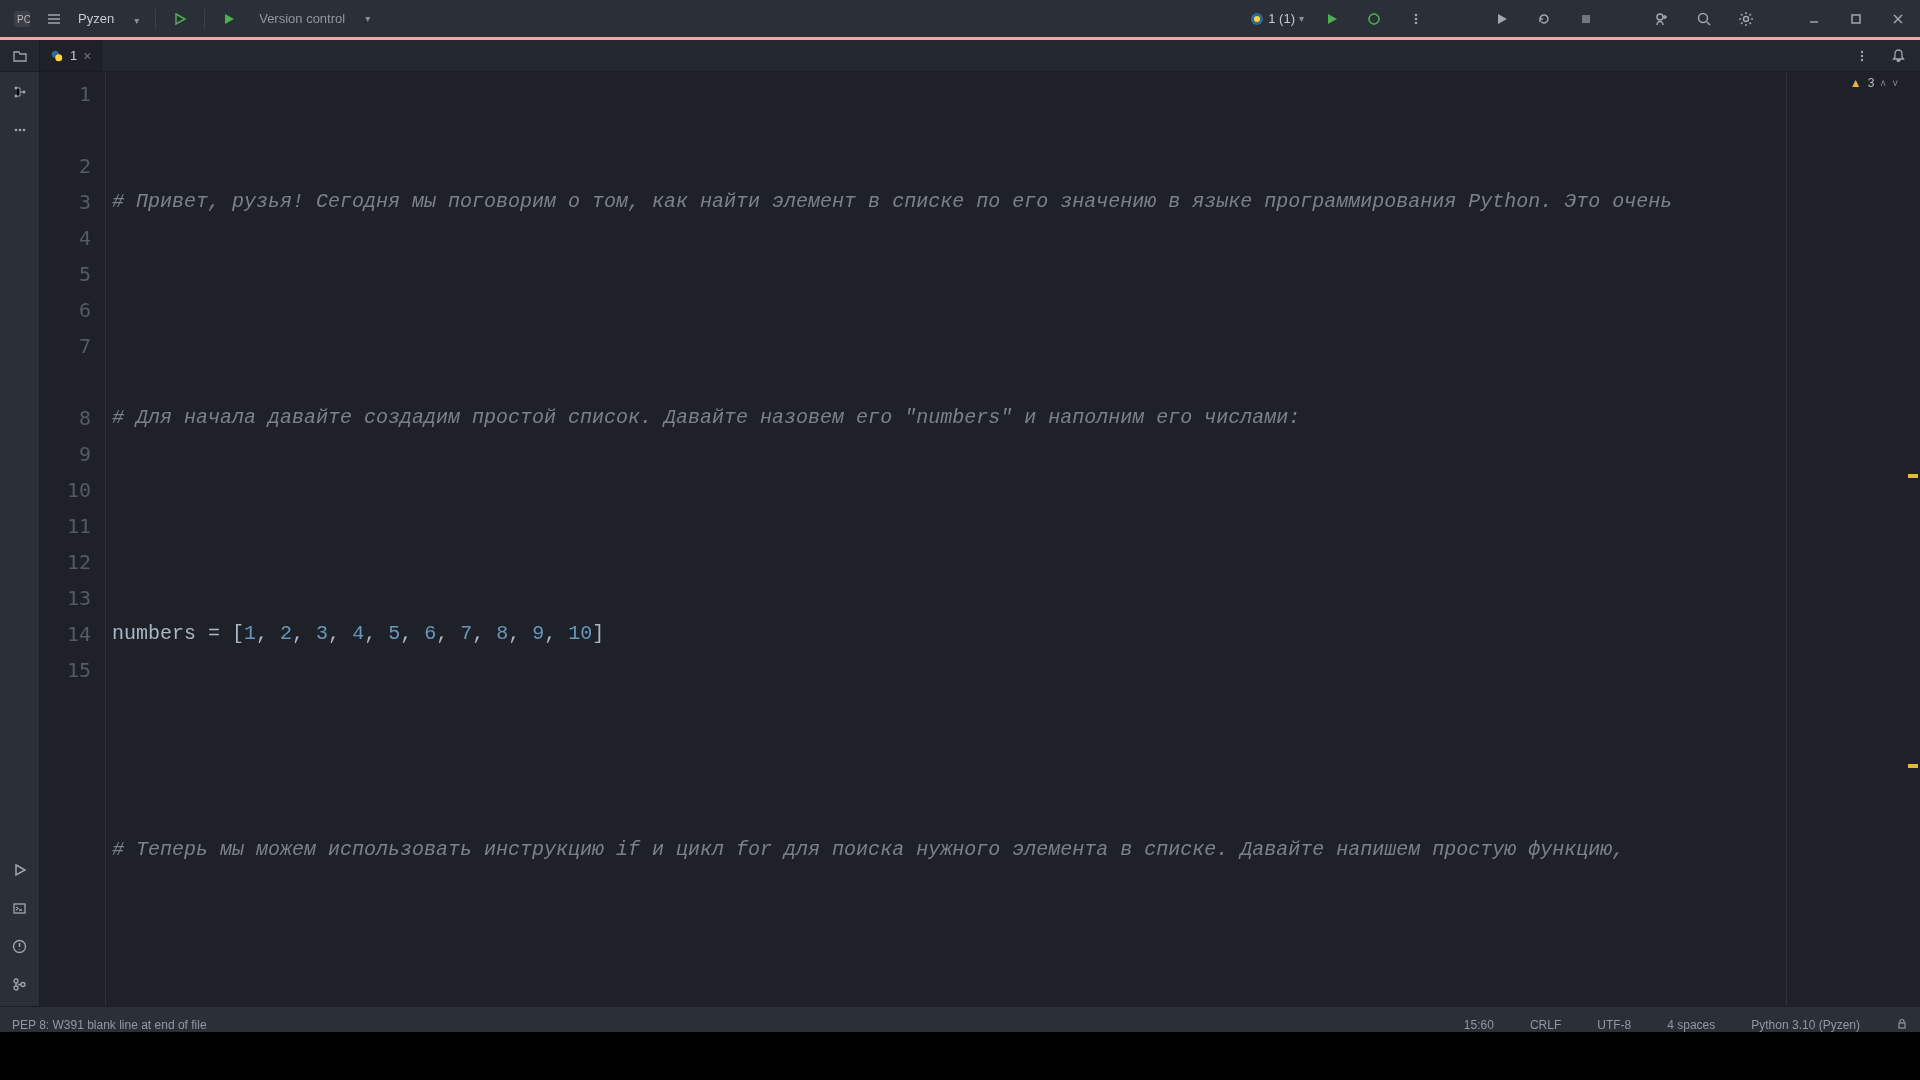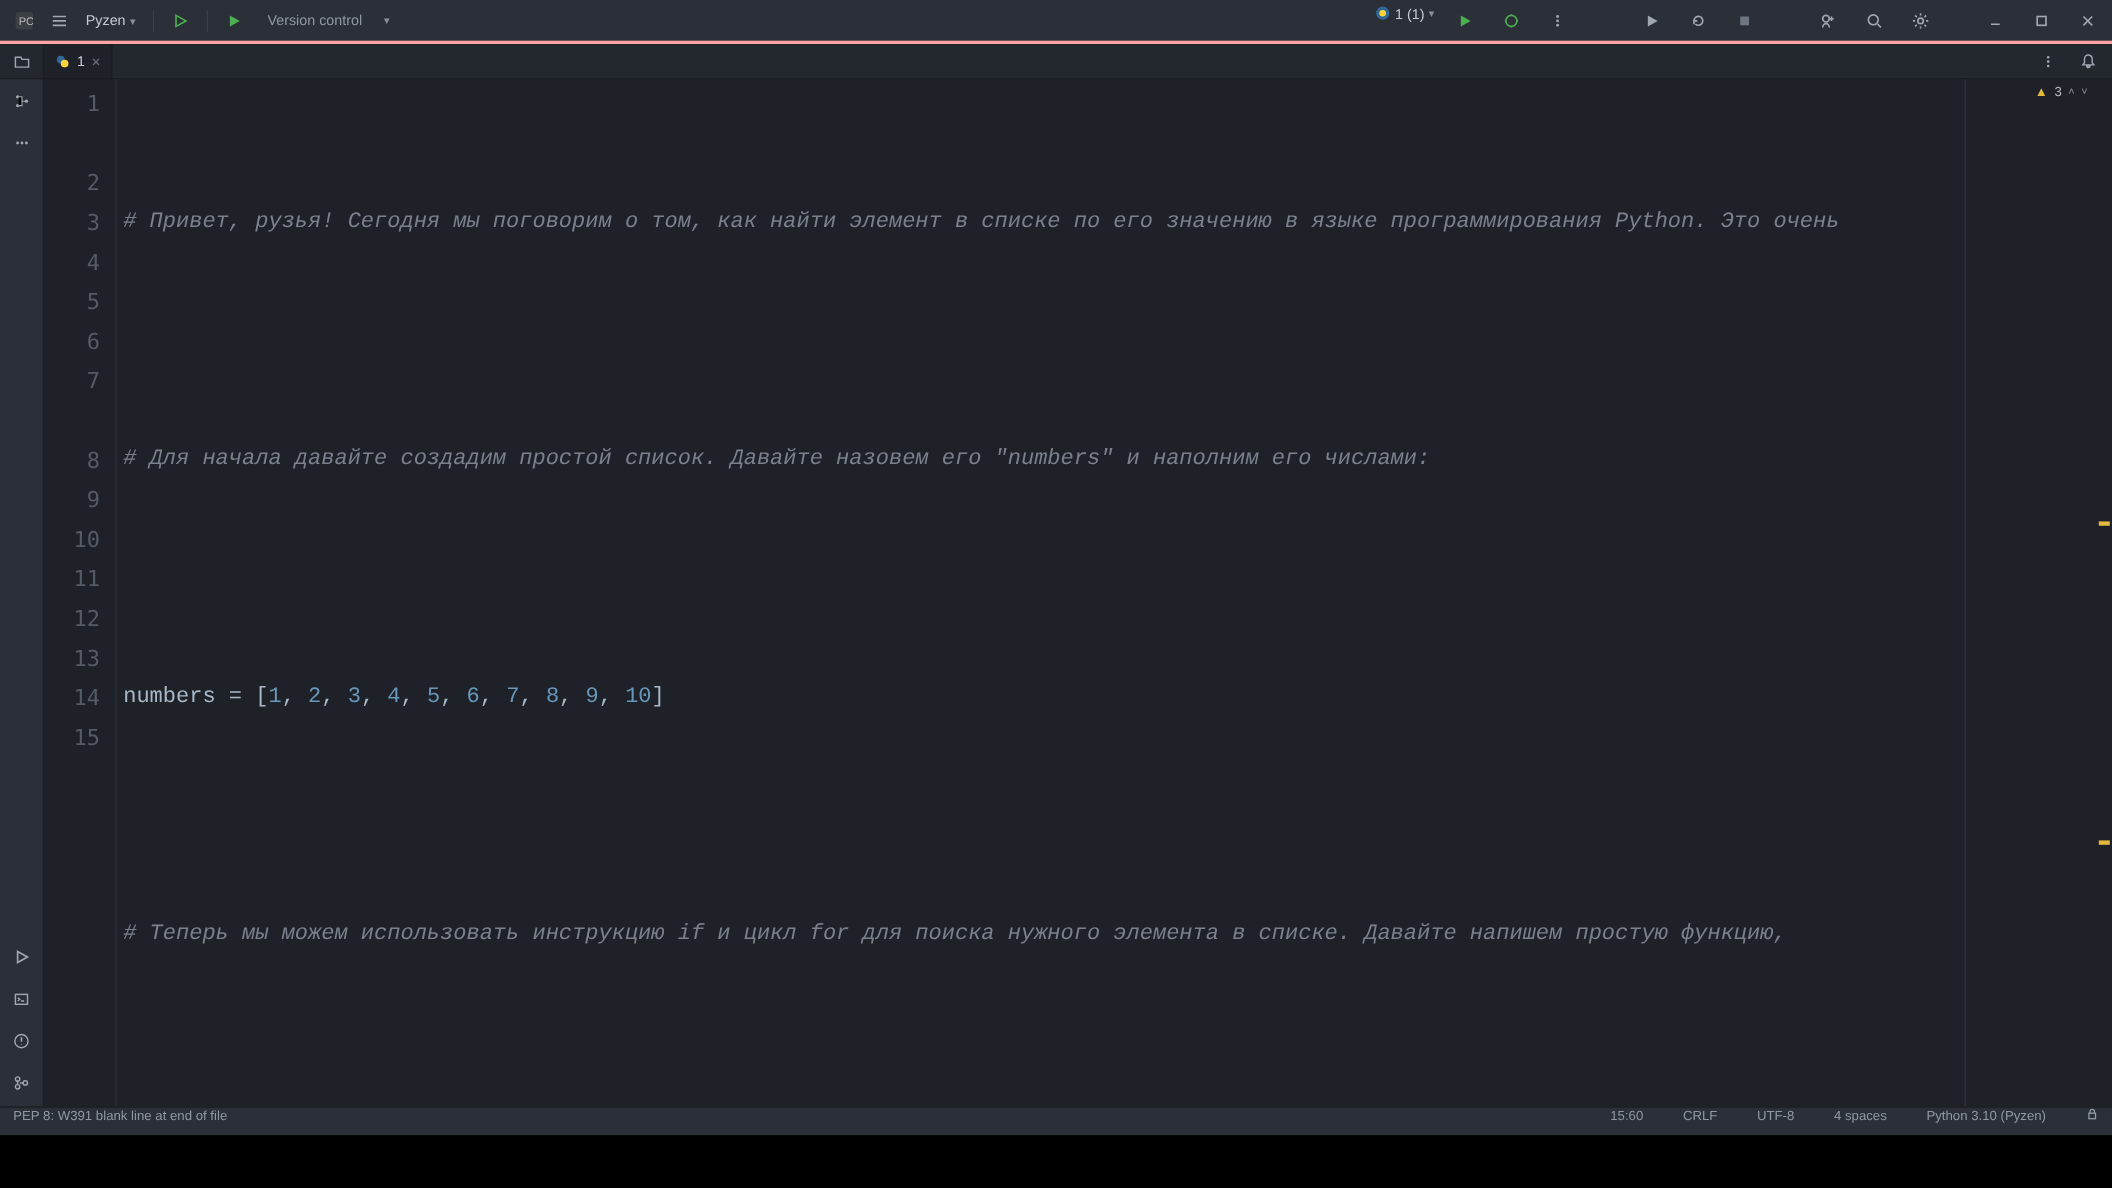--- a/index.html
+++ b/index.html
@@ -16,29 +16,29 @@
 }
 .topbar {
   height: 40px;
   background: #2b2f37;
   display: flex;
   align-items: center;
   padding: 0 8px;
   border-bottom: 3px solid #fca5a5;
 }
 .topbar-left { display: flex; align-items: center; gap: 4px; }
-.topbar-right { display: flex; align-items: flex-start; gap: 14px; margin-left: auto; }
+.topbar-right { display: flex; align-items: center; gap: 14px; margin-left: auto; }
 .icon-btn {
   width: 28px; height: 28px;
   display: flex; align-items: center; justify-content: center;
   border-radius: 4px;
   cursor: pointer;
   color: #a0a7b0;
 }
-.project-name { color: #c5cad3; padding: 0 6px; display: flex; align-items: flex-end; gap: 4px; }
+.project-name { color: #c5cad3; padding: 0 6px; display: flex; align-items: flex-end; gap: 20px; }
 .vcs-label { color: #9098a3; margin-left: 12px; display: flex; align-items: center; gap: 20px; }
 .sep { width: 1px; height: 20px; background: #3c4149; margin: 0 6px; }
 .py-badge {
   display: flex; align-items: center; gap: 4px;
   color: #c5cad3;
 }
 
 .tabbar {
   height: 32px;
   background: #23272e;
@@ -154,21 +154,21 @@
   left: 1680px;
   width: 1px;
   background: #2f343c;
 }
 
 .statusbar {
   height: 26px;
   background: #2b2f37;
   border-top: 1px solid #1a1d22;
   display: flex;
-  align-items: flex-start;
+  align-items: flex-end;
   padding: 0 12px;
   font-size: 12px;
   color: #9098a3;
 }
 .statusbar .sb-left { }
 .statusbar .sb-right { margin-left: auto; display: flex; gap: 36px; }
 .bottombar {
   height: 48px;
   background: #000;
 }

